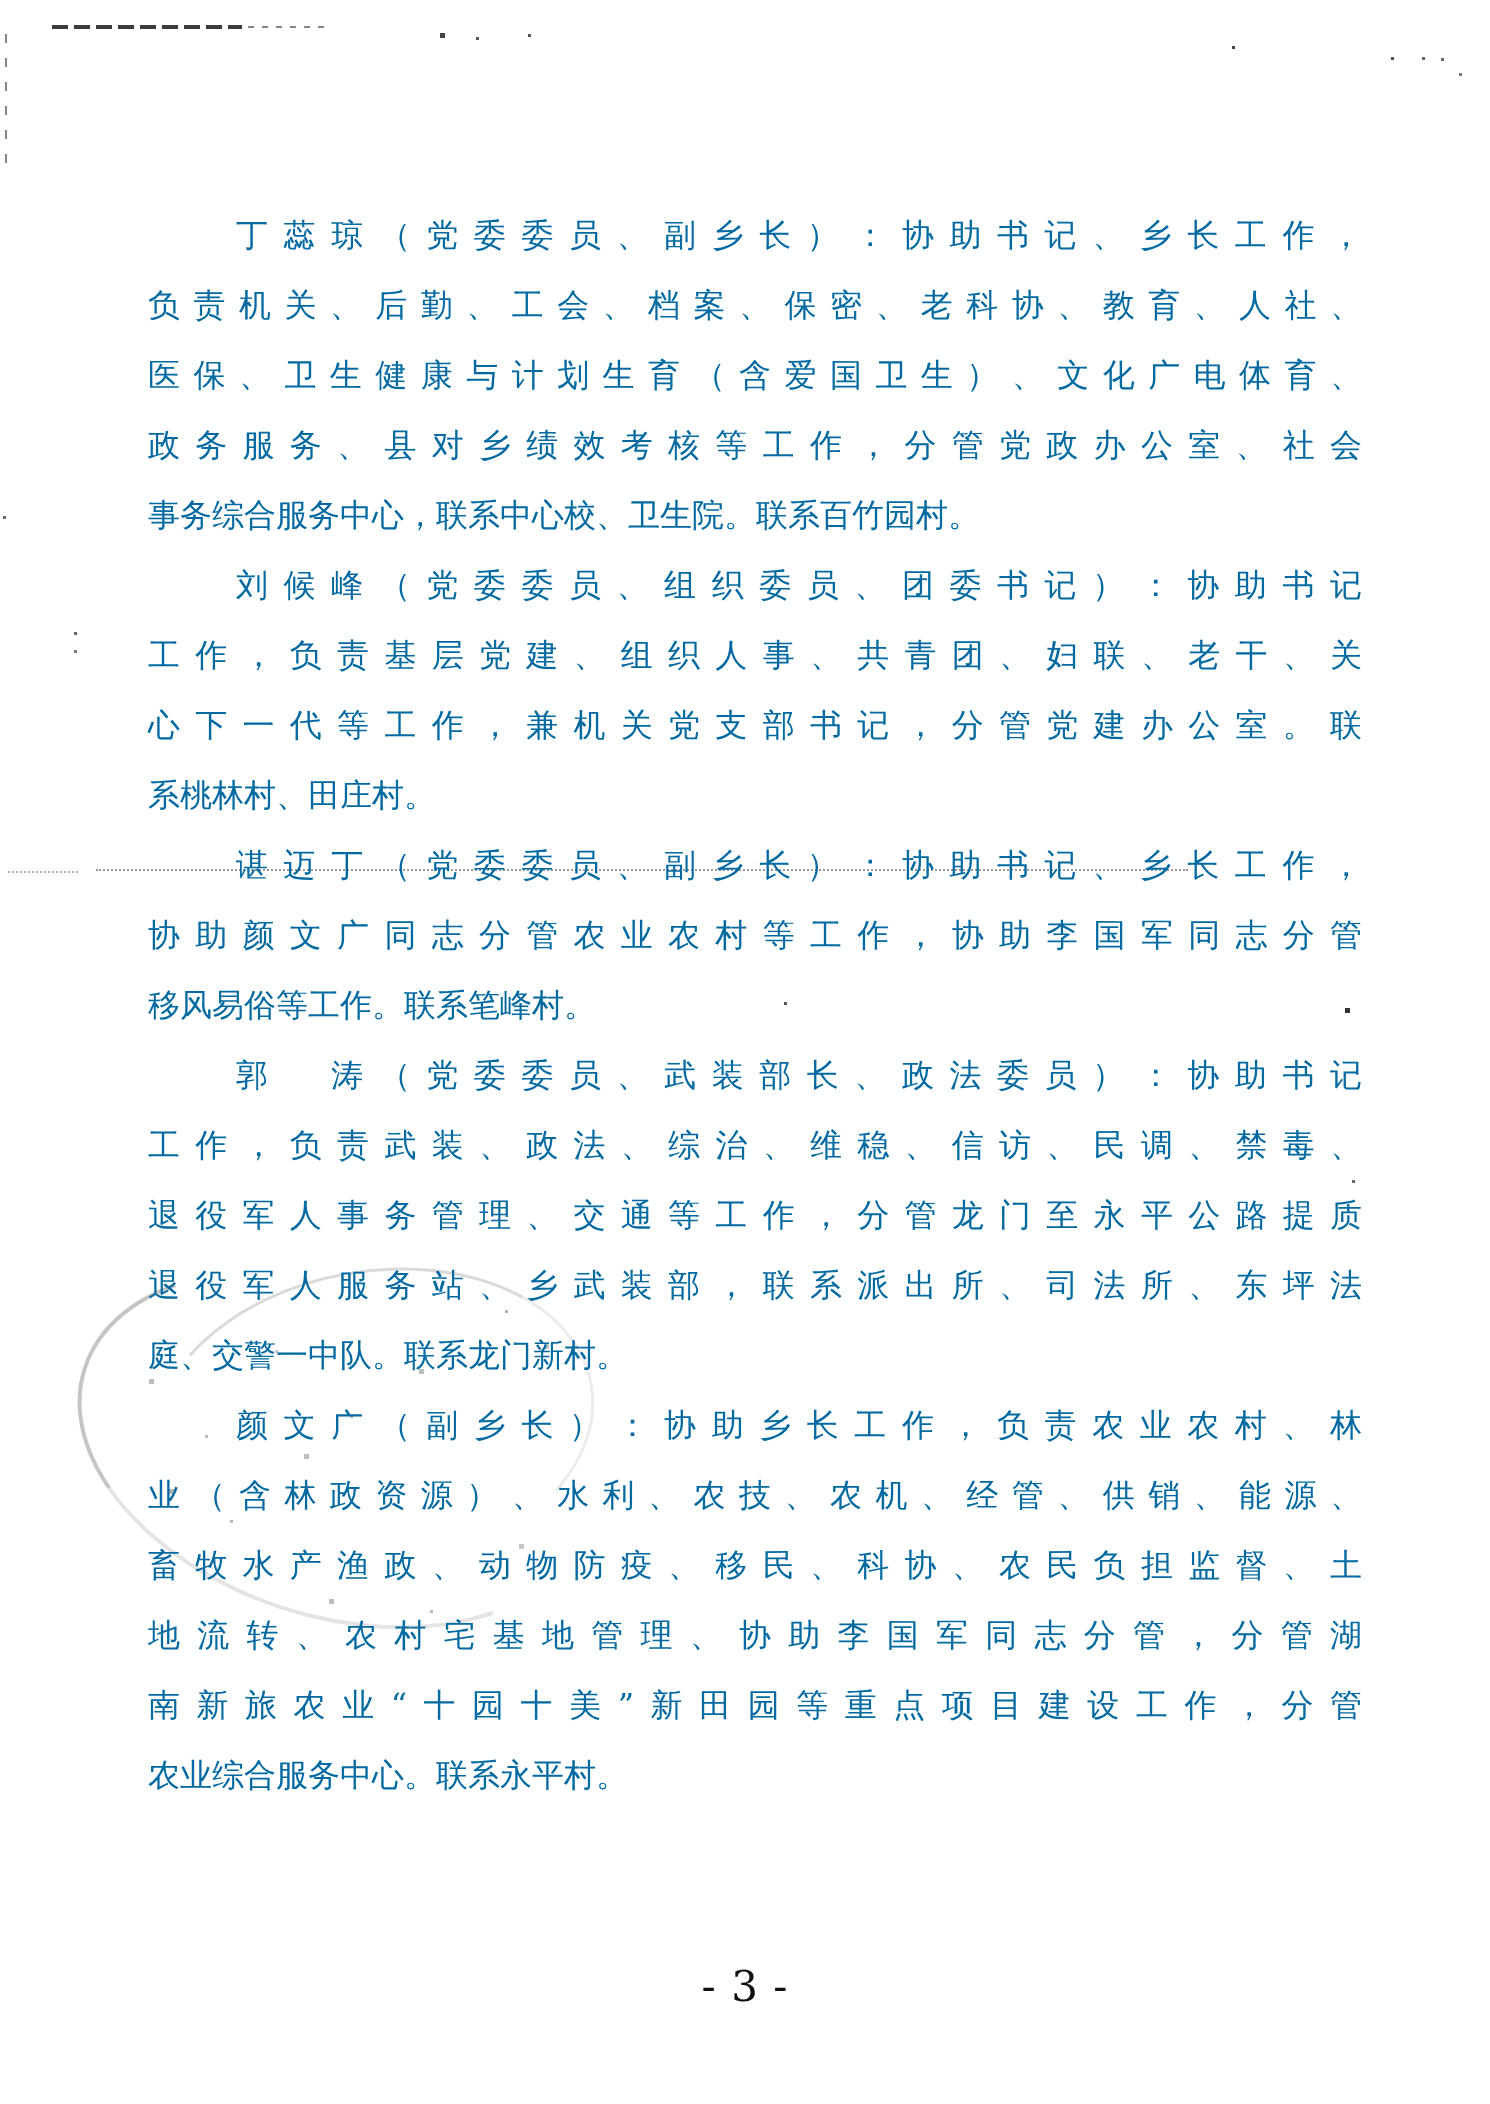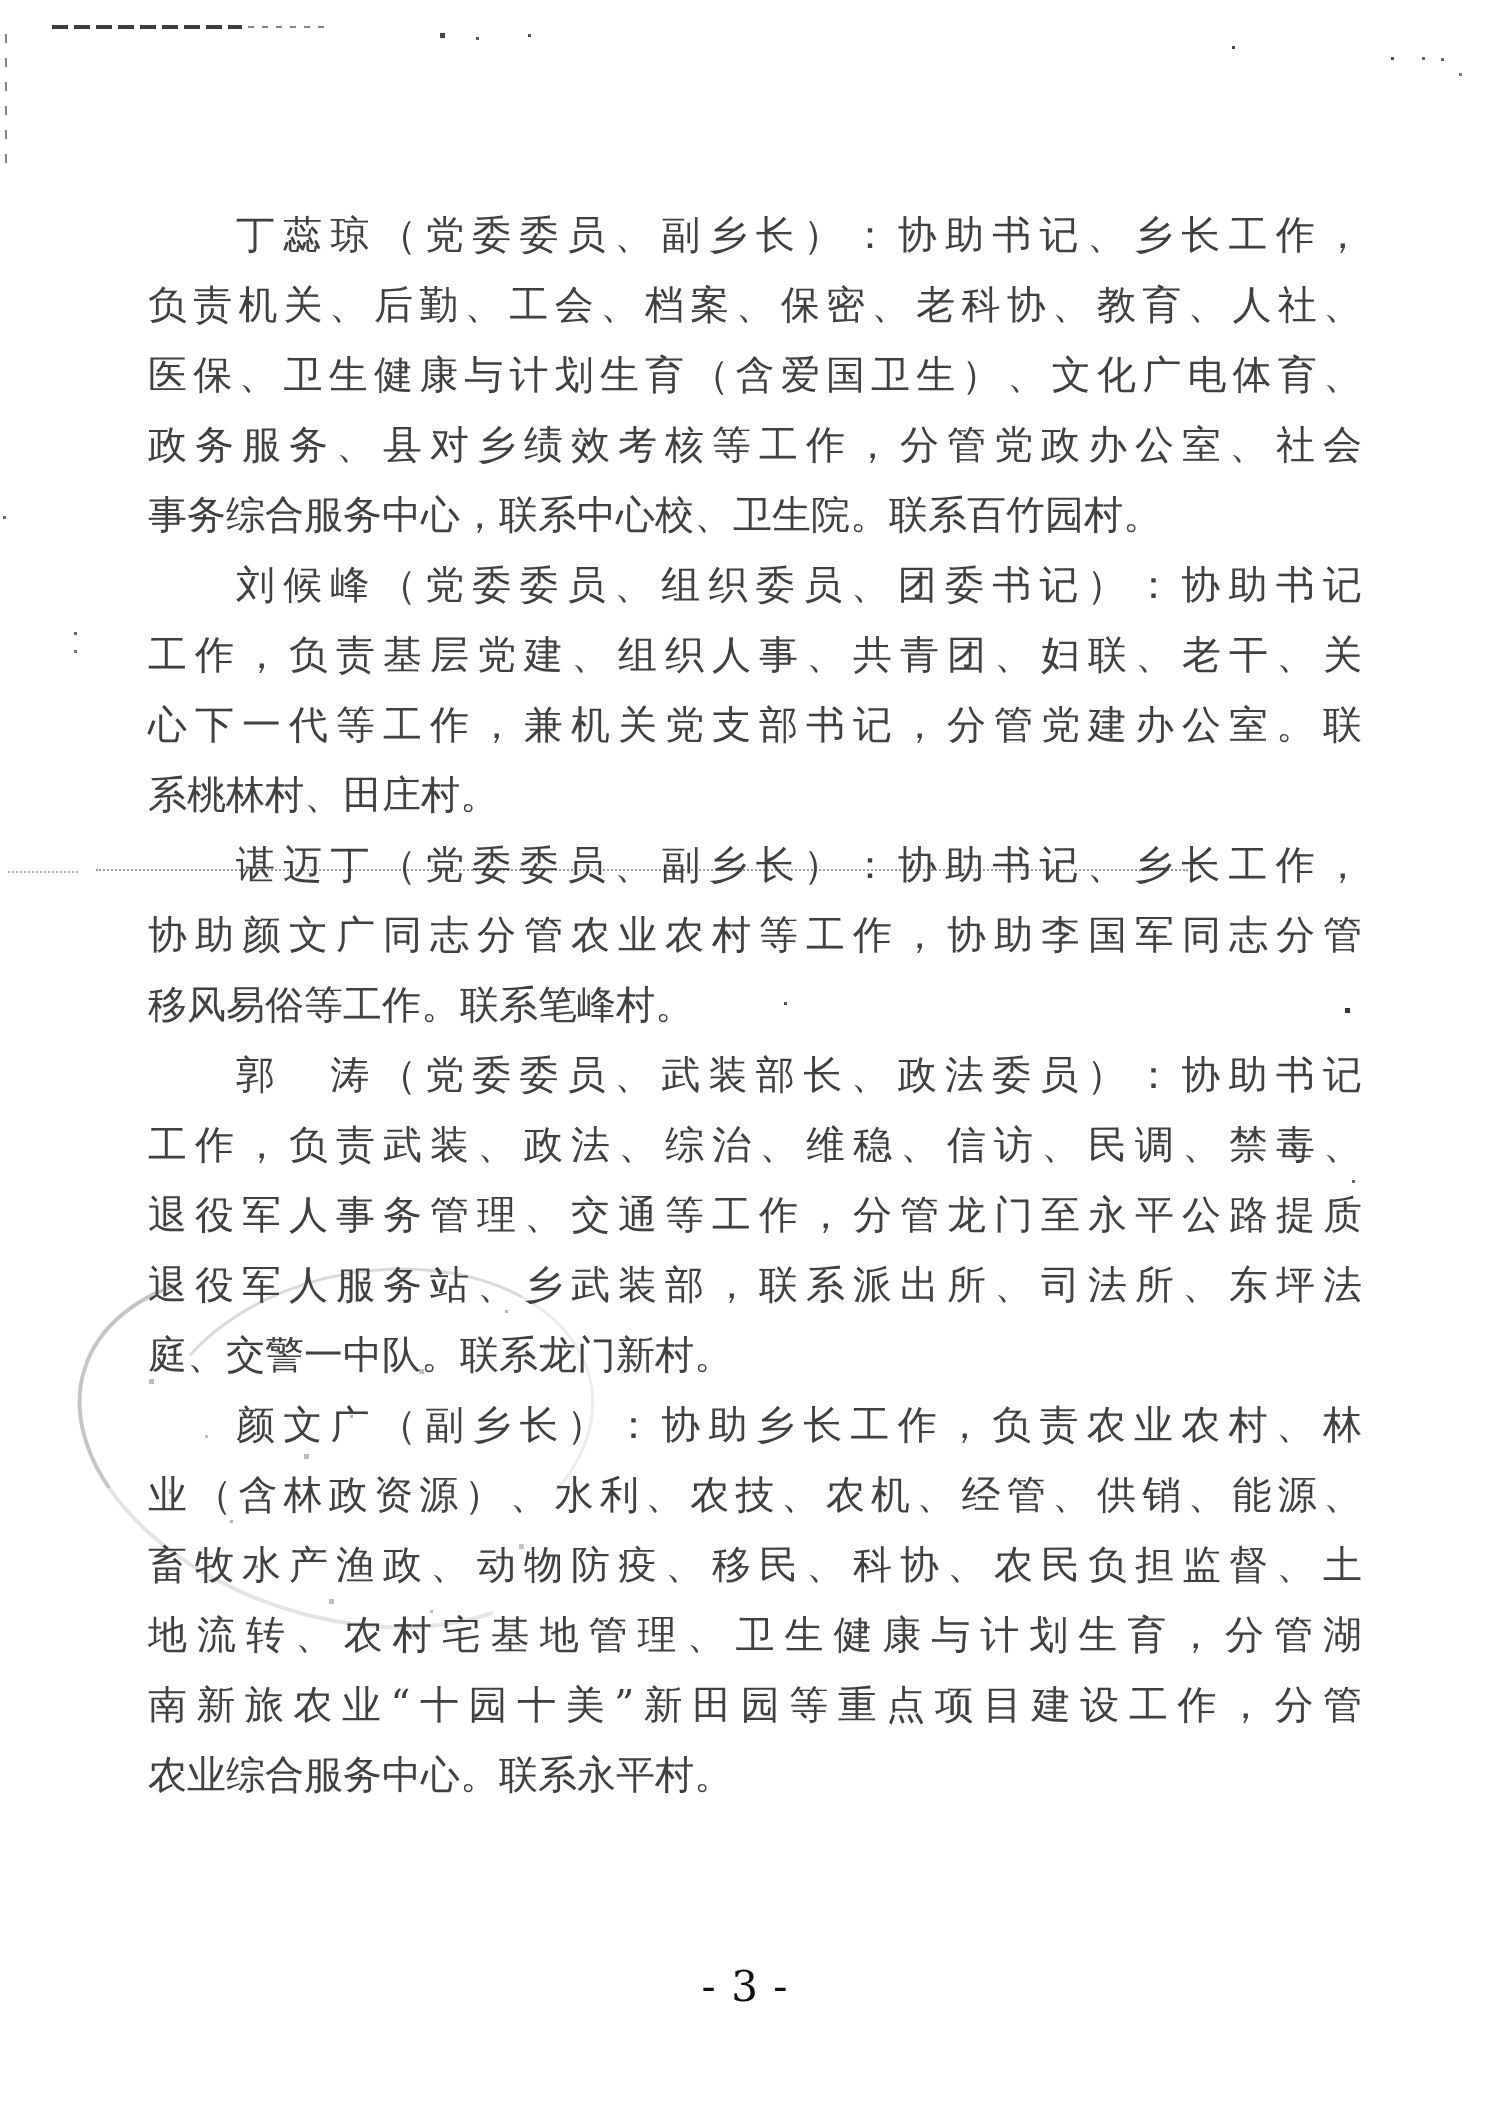--- a/index.html
+++ b/index.html
@@ -7,23 +7,23 @@
     position:relative;
     width:1490px;height:2104px;
     background:#ffffff;
     overflow:hidden;
     font-family:"DejaVu Serif","Liberation Serif",serif;
     color:#121212;
   }
   .text-block{
     position:absolute;
     left:148px;top:200px;width:1214px;
-    font-size:39px;
+    font-size:32px;
     line-height:70px;
-    color:#404040;
+    color:#0369a1;
   }
   .line{
     text-align:justify;
     text-align-last:justify;
     word-break:keep-all;
     height:70px;
     overflow:visible;
   }
   .line.first{ text-indent:88px; }
   .line.last{ text-align:right; text-align-last:left; }
@@ -143,20 +143,20 @@
       <div class="line">协助颜文广同志分管农业农村等工作，协助李国军同志分管</div>
       <div class="line last">移风易俗等工作。联系笔峰村。</div>
       <div class="line first">郭　涛（党委委员、武装部长、政法委员）：协助书记</div>
       <div class="line">工作，负责武装、政法、综治、维稳、信访、民调、禁毒、</div>
       <div class="line">退役军人事务管理、交通等工作，分管龙门至永平公路提质</div>
       <div class="line">退役军人服务站、乡武装部，联系派出所、司法所、东坪法</div>
       <div class="line last">庭、交警一中队。联系龙门新村。</div>
       <div class="line first">颜文广（副乡长）：协助乡长工作，负责农业农村、林</div>
       <div class="line">业（含林政资源）、水利、农技、农机、经管、供销、能源、</div>
       <div class="line">畜牧水产渔政、动物防疫、移民、科协、农民负担监督、土</div>
-      <div class="line">地流转、农村宅基地管理、卫生健康与计划生育，分管湖</div>
+      <div class="line">地流转、农村宅基地管理、协助李国军同志分管，分管湖</div>
       <div class="line">南新旅农业“十园十美”新田园等重点项目建设工作，分管</div>
       <div class="line last">农业综合服务中心。联系永平村。</div>
     </div>
 
   <div class="page-number">- 3 -</div>
 
 </div>
 
 </body></html>

